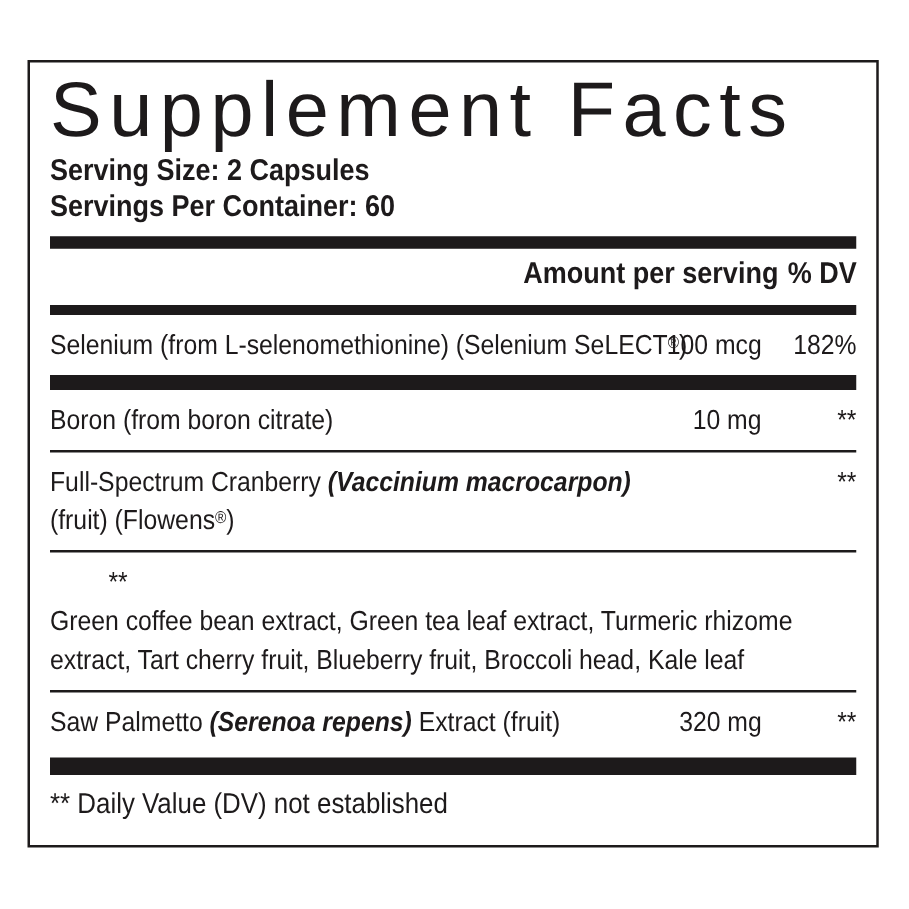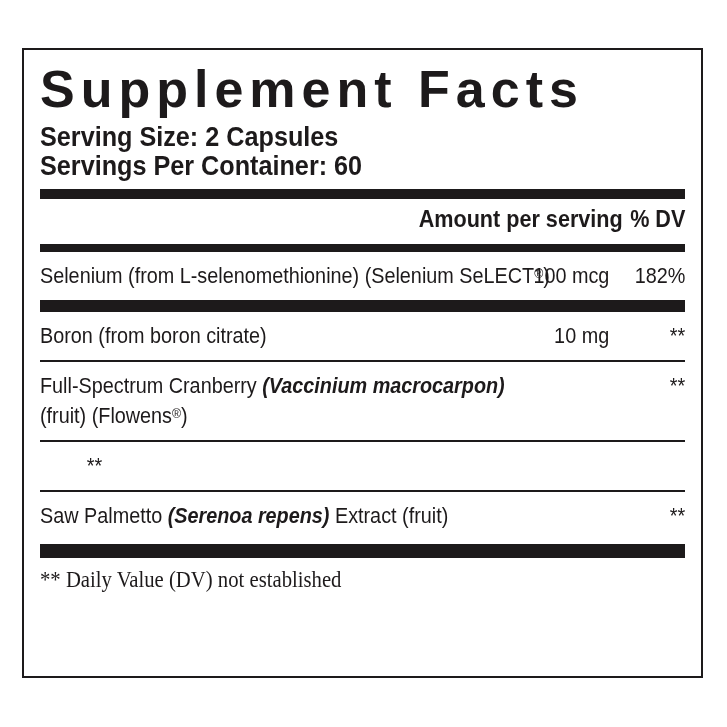--- a/index.html
+++ b/index.html
@@ -20,28 +20,28 @@
     width: 681px;
     height: 630px;
     border: 2px solid #1d1a1b;
     background: #ffffff;
     padding: 4px 16px 8px 16px;
     display: flex;
     flex-direction: column;
   }
   .title {
     margin: 4px 0 2px 0;
-    font-size: 52px;
+    font-size: 62px;
     line-height: 62px;
-    font-weight: 700;
+    font-weight: 400;
     letter-spacing: 6px;
     white-space: nowrap;
   }
   .servline {
-    font-size: 28px;
+    font-size: 24px;
     line-height: 29px;
     font-weight: 700;
     white-space: nowrap;
     text-decoration: underline;
   }
   
   .cxl { display: inline-block; transform: scaleX(0.9); transform-origin: 0 50%; white-space: nowrap; }
   .cxr { display: inline-block; transform: scaleX(0.9); transform-origin: 100% 50%; white-space: nowrap; }
   .cxblock {
     display: block;
@@ -87,21 +87,20 @@
     letter-spacing: 0;
   }
   .desc {
     font-size: 22px;
     line-height: 31px;
   }
   .footnote {
     padding-top: 7px;
     font-size: 23px;
     line-height: 30px;
-    font-family: Liberation Serif, serif;
   }
 </style>
 </head>
 <body>
 
 <div class="panel">
 
   <h1 class="title">Supplement Facts</h1>
 
   <div class="servline">
@@ -156,28 +155,32 @@
       <span class="cxl"><span>(fruit) (Flowens</span><span class="reg">®</span><span>)</span></span>
     </div>
   </div>
 
   <div class="rule thin"></div>
 
   <div class="rowwrap">
     <div class="rowline">
       <div class="dv"><span class="cxr">**</span></div>
     </div>
+    <div class="desc">
+      <span class="cxblock">Green coffee bean extract, Green tea leaf extract, Turmeric rhizome extract, Tart cherry fruit, Blueberry fruit, Broccoli head, Kale leaf</span>
+    </div>
   </div>
 
   <div class="rule thin"></div>
 
   <div class="row">
     <div class="name">
       <span class="cxl"><span>Saw Palmetto </span><span class="it">(Serenoa repens)</span><span> Extract (fruit)</span></span>
     </div>
+    <div class="amt"><span class="cxr">320 mg</span></div>
     <div class="dv"><span class="cxr">**</span></div>
   </div>
 
   <div class="rule bar14"></div>
 
   <div class="footnote">
     <span class="cxl">** Daily Value (DV) not established</span>
   </div>
 
 </div>

